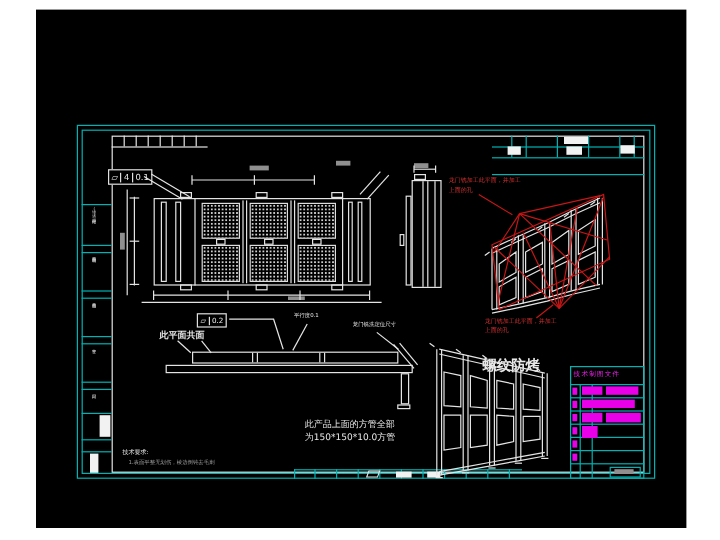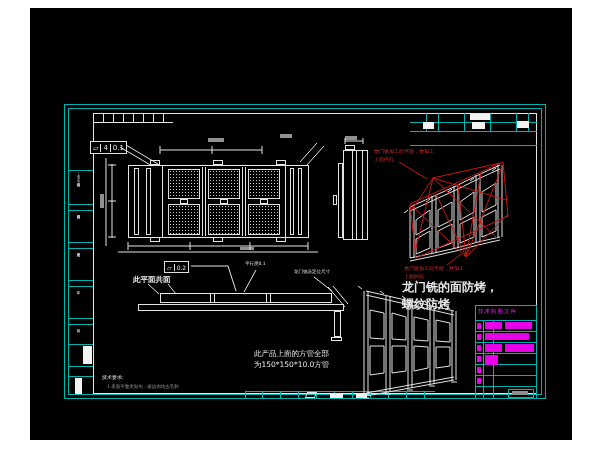--- a/index.html
+++ b/index.html
@@ -163,21 +163,20 @@
   <div class="txt" style="left:133px;top:276px;font-size:7.5px;font-weight:bold;">此平面共面</div>
   <div class="txt" style="left:245px;top:261px;font-size:4.5px;">平行度0.1</div>
   <div class="txt" style="left:294px;top:269px;font-size:4.5px;">龙门铣洗定位尺寸</div>
 
   <div class="rtxt" style="left:374px;top:148px;font-size:5px;">龙门铣加工此平面，并加工</div>
   <div class="rtxt" style="left:374px;top:156px;font-size:5px;">上面的孔</div>
 
   <div class="rtxt" style="left:404px;top:265px;font-size:5px;">龙门铣加工此平面，并加工</div>
   <div class="rtxt" style="left:404px;top:273px;font-size:5px;">上面的孔</div>
 
-  <div class="txt" style="left:402px;top:281px;font-size:12px;font-weight:bold;">龙门铣的面防烤，</div>
   <div class="txt" style="left:402px;top:298px;font-size:12px;font-weight:bold;">螺纹防烤</div>
 
   <div class="txt" style="left:254px;top:350px;font-size:7.5px;">此产品上面的方管全部</div>
   <div class="txt" style="left:254px;top:361px;font-size:7.5px;">为150*150*10.0方管</div>
 
   <div class="txt" style="left:102px;top:375px;font-size:5px;">技术要求:</div>
   <div class="txt" style="left:107px;top:384px;font-size:4.5px;color:#9c9c9c;">1.表面平整无划伤，棱边倒钝去毛刺</div>
 
   <div>
     <div class="tbox" style="left:475px;top:305px;width:62px;height:94px;"></div>

